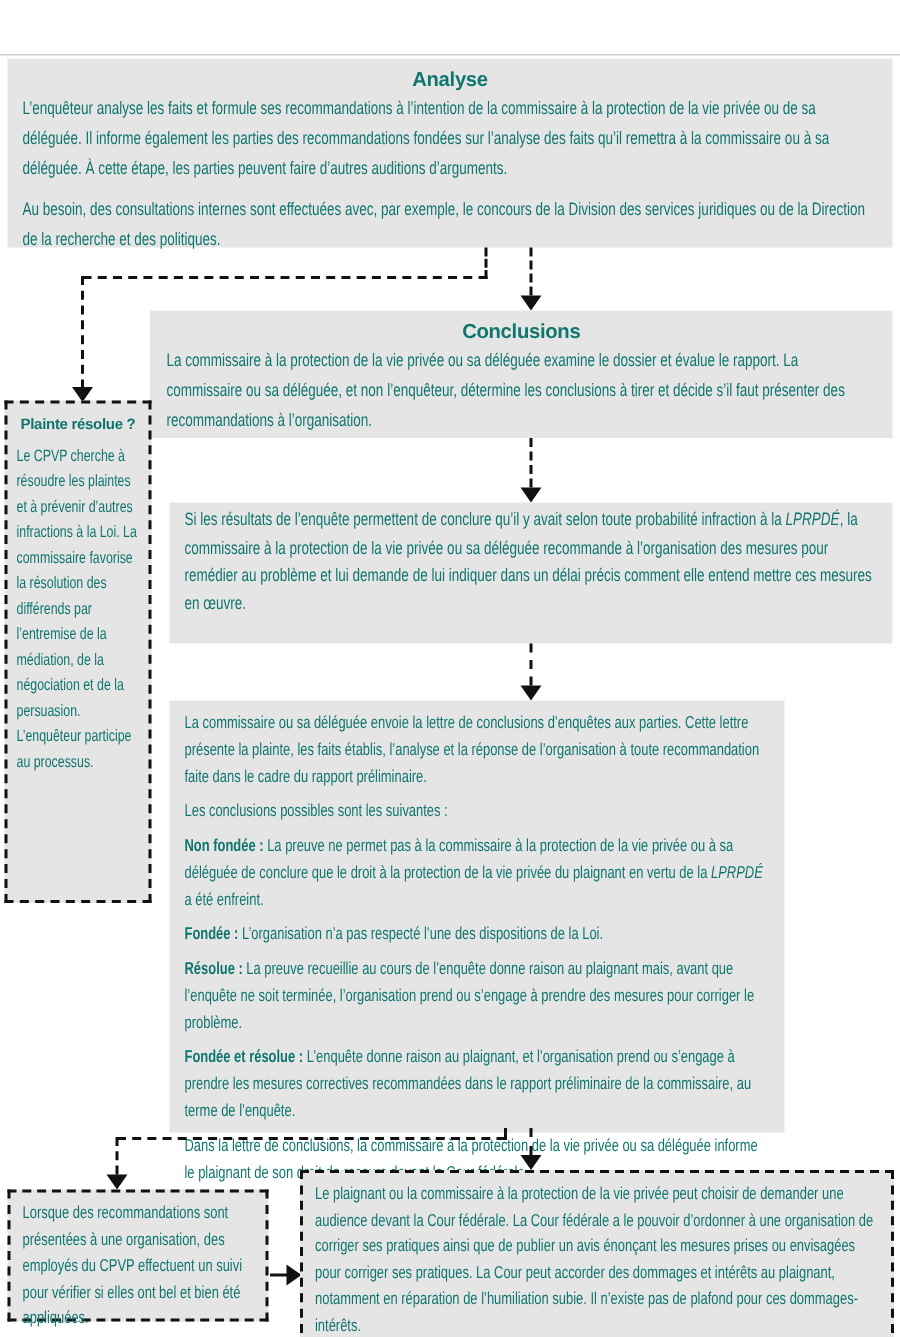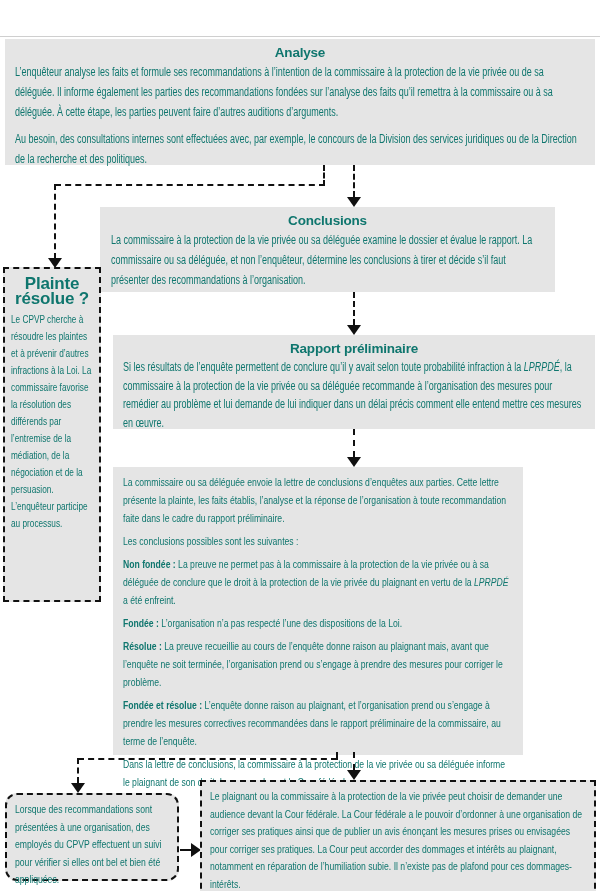--- a/index.html
+++ b/index.html
@@ -40,37 +40,36 @@
     </div>
   </div>
 
   <div class="vdash" style="left:323px;top:128px;height:21px;"></div>
   <div class="hdash" style="left:55px;top:147px;width:270px;"></div>
   <div class="vdash" style="left:54px;top:147px;height:75px;"></div>
   <div class="arr-down" style="left:48px;top:221px;"></div>
   <div class="vdash" style="left:353px;top:128px;height:32px;"></div>
   <div class="arr-down" style="left:347px;top:160px;"></div>
 
-  <div class="box" style="left:100px;top:170px;width:455px;height:85px;padding:2px 11px;">
+  <div class="box" style="left:100px;top:170px;width:495px;height:85px;padding:2px 11px;">
     <div class="title">Conclusions</div>
     <div class="cx body12">
       <p>La commissaire à la protection de la vie privée ou sa déléguée examine le dossier et évalue le rapport. La commissaire ou sa déléguée, et non l’enquêteur, détermine les conclusions à tirer et décide s’il faut présenter des recommandations à l’organisation.</p>
     </div>
   </div>
 
   <div class="box dashedbox" style="left:3px;top:230px;width:98px;height:335px;padding:4px 6px;">
-    <div class="title" style="font-size:17px;line-height:15px;margin-bottom:5px;">Plainte résolue ?</div>
+    <div class="title" style="font-size:10px;line-height:15px;margin-bottom:5px;">Plainte résolue ?</div>
     <div class="cx small">Le CPVP cherche à résoudre les plaintes et à prévenir d’autres infractions à la Loi. La commissaire favorise la résolution des différends par l’entremise de la médiation, de la négociation et de la persuasion. L’enquêteur participe au processus.</div>
   </div>
 
   <div class="vdash" style="left:353px;top:255px;height:33px;"></div>
   <div class="arr-down" style="left:347px;top:288px;"></div>
 
   <div class="box" style="left:113px;top:298px;width:482px;height:94px;padding:2px 10px;">
-    <div class="title">Rapport préliminaire</div>
     <div class="cx body12r"><span>Si les résultats de l’enquête permettent de conclure qu’il y avait selon toute probabilité infraction à la </span><span class="i">LPRPDÉ</span><span>, la commissaire à la protection de la vie privée ou sa déléguée recommande à l’organisation des mesures pour remédier au problème et lui demande de lui indiquer dans un délai précis comment elle entend mettre ces mesures en œuvre.</span></div>
   </div>
 
   <div class="vdash" style="left:353px;top:392px;height:28px;"></div>
   <div class="arr-down" style="left:347px;top:420px;"></div>
 
   <div class="box" style="left:113px;top:430px;width:410px;height:288px;padding:6px 10px;">
     <div class="cx lettre">
       <p><span>La commissaire ou sa déléguée envoie la lettre de conclusions d’enquêtes aux parties. Cette lettre présente la plainte, les faits établis, l’analyse et la réponse de l’organisation à toute recommandation faite dans le cadre du rapport préliminaire.</span></p>
       <p><span>Les conclusions possibles sont les suivantes :</span></p>
@@ -82,21 +81,21 @@
     </div>
   </div>
 
   <div class="vdash" style="left:336px;top:715px;height:8px;"></div>
   <div class="hdash" style="left:78px;top:721px;width:259px;"></div>
   <div class="vdash" style="left:77px;top:721px;height:25px;"></div>
   <div class="arr-down" style="left:71px;top:746px;"></div>
   <div class="vdash" style="left:353px;top:715px;height:18px;"></div>
   <div class="arr-down" style="left:347px;top:733px;"></div>
 
-  <div class="box dashedbox" style="left:5px;top:756px;width:174px;height:88px;padding:6px 8px;border-radius:12px;">
+  <div class="box dashedbox" style="left:5px;top:756px;width:174px;height:88px;padding:6px 8px;">
     <div class="cx mid">Lorsque des recommandations sont présentées à une organisation, des employés du CPVP effectuent un suivi pour vérifier si elles ont bel et bien été appliquées.</div>
   </div>
 
   <div class="hdash" style="left:180px;top:812px;width:12px;"></div>
   <div class="arr-right" style="left:191px;top:806px;"></div>
 
   <div class="box dashedbox" style="left:200px;top:743px;width:396px;height:119px;padding:6px 8px;">
     <div class="cx mid">Le plaignant ou la commissaire à la protection de la vie privée peut choisir de demander une audience devant la Cour fédérale. La Cour fédérale a le pouvoir d’ordonner à une organisation de corriger ses pratiques ainsi que de publier un avis énonçant les mesures prises ou envisagées pour corriger ses pratiques. La Cour peut accorder des dommages et intérêts au plaignant, notamment en réparation de l’humiliation subie. Il n’existe pas de plafond pour ces dommages-intérêts.</div>
   </div>
 

